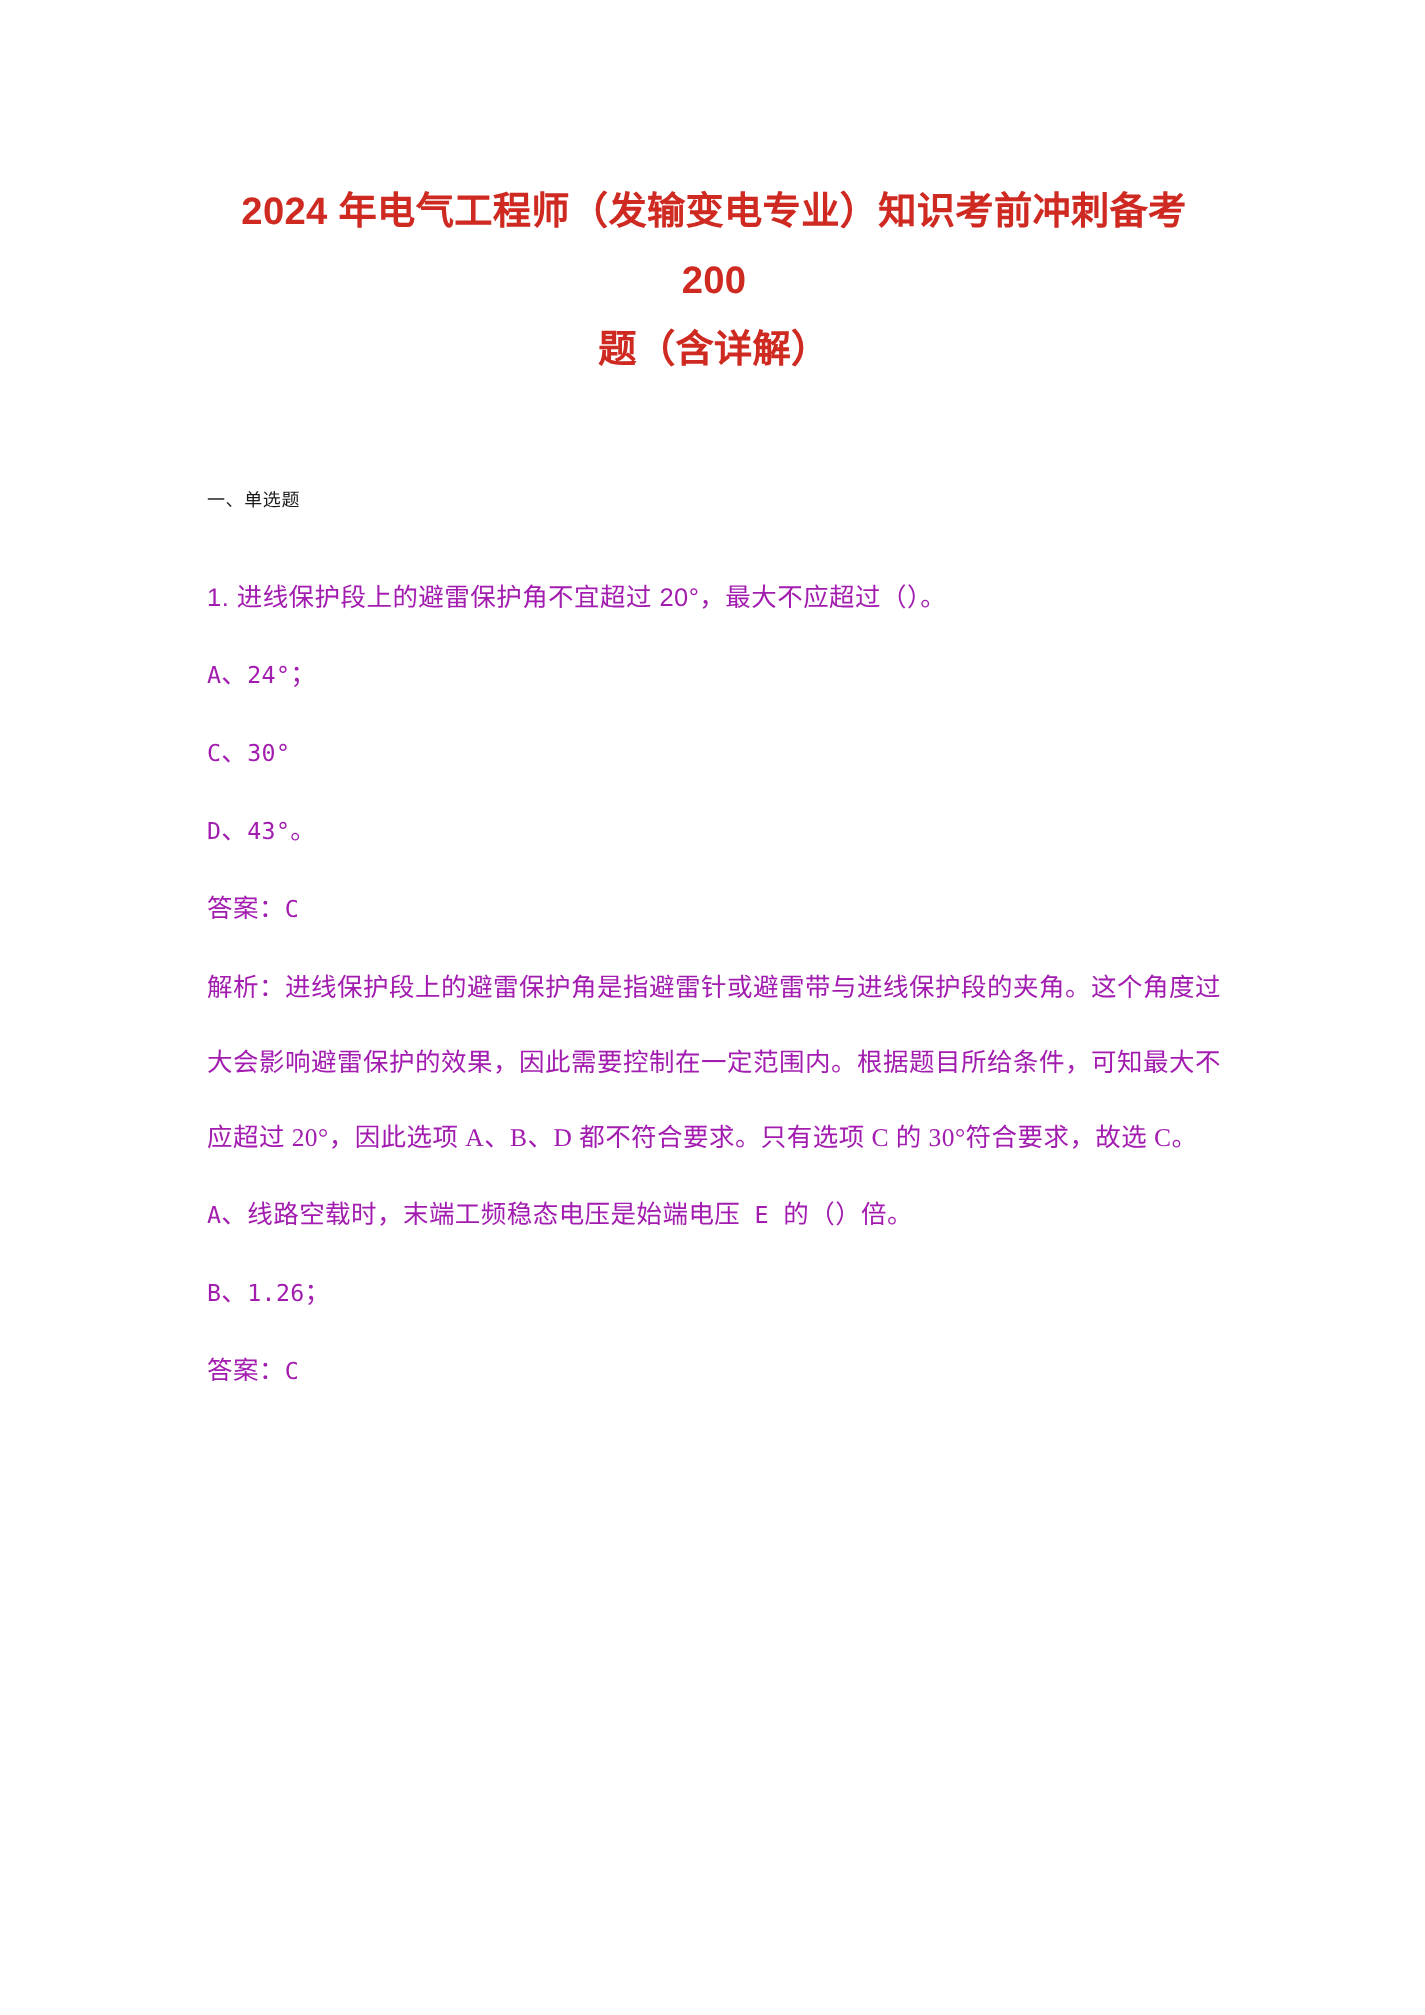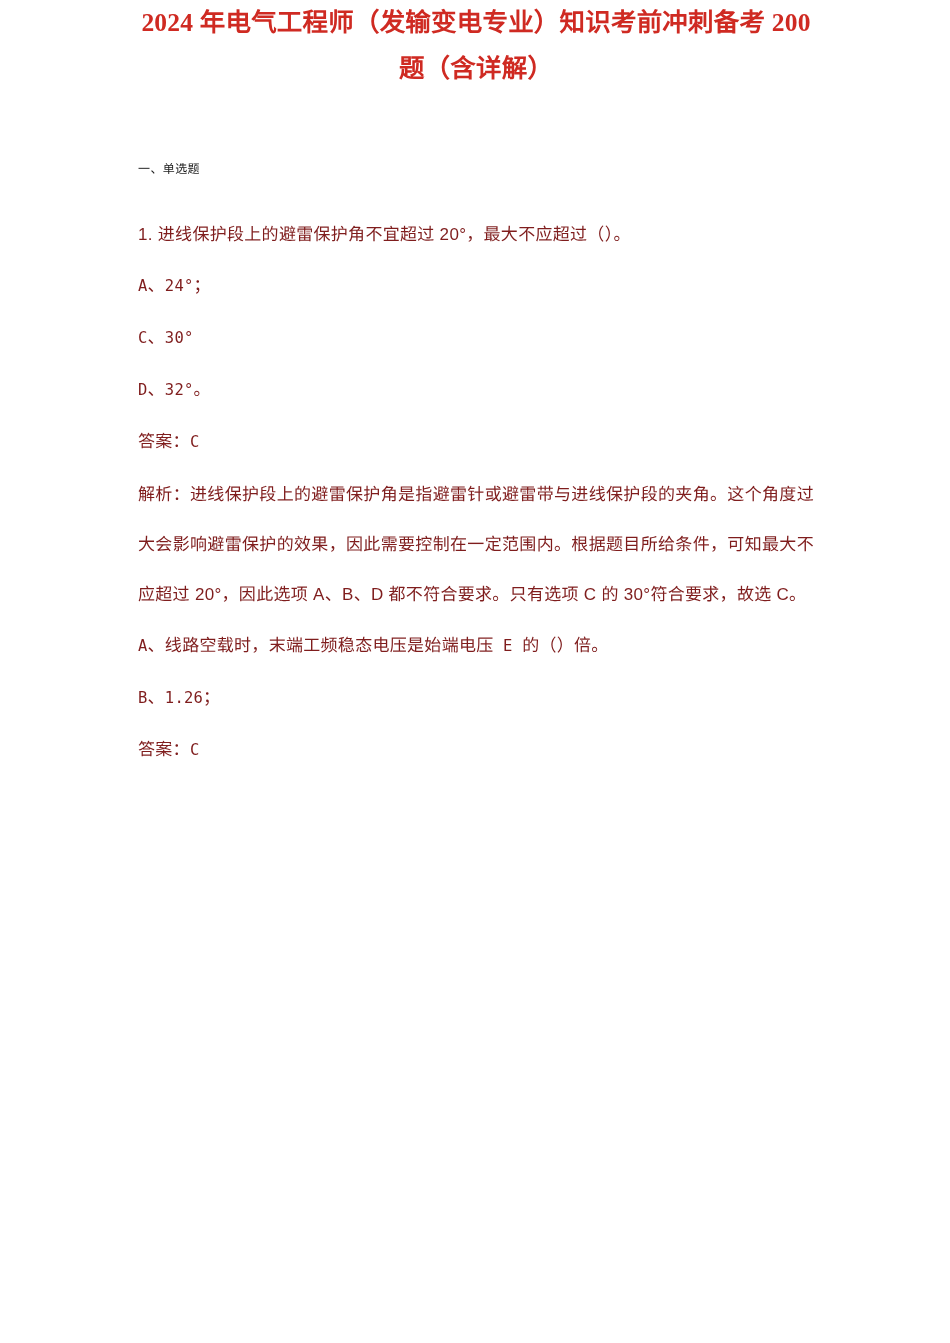--- a/index.html
+++ b/index.html
@@ -29,46 +29,47 @@
   .content {
     position: absolute;
     left: 138px;
     top: 0;
     width: 676px;
   }
 
   
   .doc-title {
     margin: 0;
+    padding-top: 118px;
     font-size: 25.5px;
     font-weight: 700;
     line-height: 46px;
     color: #cf2a22;
     text-align: center;
     letter-spacing: 0.2px;
-    font-family: Liberation Serif, serif;
+    font-family: Liberation Sans, sans-serif;
   }
 
   
   .section-heading {
     margin: 0;
     padding-top: 62px;
     font-size: 12px;
     font-weight: 400;
     line-height: 30px;
     color: #1a1a1a;
     letter-spacing: 0.4px;
   }
 
   .para {
     margin: 0;
     font-size: 17px;
     font-weight: 400;
     line-height: 50px;
-    color: #7f1d1d;
+    color: #a21caf;
     letter-spacing: 0.3px;
     text-align: justify;
     text-justify: inter-ideograph;
   }
 
   
   .para.q-stem-1 { padding-top: 26px; }
 
   
   .para.option {
@@ -87,20 +88,21 @@
     line-height: 51px;
   }
   .para.answer .mono {
     font-family: "DejaVu Sans Mono", "Liberation Mono", monospace;
     font-size: 15.5px;
   }
 
   .para.analysis {
     line-height: 50px;
     padding-top: 2px;
+    font-family: Liberation Serif, serif;
   }
 
   .para.q-stem-2 {
     padding-top: 2px;
   }
 
   .mono {
     font-family: "DejaVu Sans Mono", "Liberation Mono", monospace;
     font-size: 15.5px;
     letter-spacing: 0.1px;
@@ -116,21 +118,21 @@
       <span>2024 年电气工程师（发输变电专业）知识考前冲刺备考 200</span><br>
       <span>题（含详解）</span>
     </h1>
 
     <h2 class="section-heading">一、单选题</h2>
 
     <p class="para q-stem-1">1. 进线保护段上的避雷保护角不宜超过 20°，最大不应超过（）。</p>
 
     <p class="para option"><span>A</span><span class="cjk">、</span><span>24°</span><span class="cjk">；</span></p>
     <p class="para option"><span>C</span><span class="cjk">、</span><span>30°</span></p>
-    <p class="para option"><span>D</span><span class="cjk">、</span><span>32°</span><span class="cjk">。</span></p>
+    <p class="para option"><span>D</span><span class="cjk">、</span><span>43°</span><span class="cjk">。</span></p>
 
     <p class="para answer"><span>答案：</span><span class="mono">C</span></p>
 
     <p class="para analysis">解析：进线保护段上的避雷保护角是指避雷针或避雷带与进线保护段的夹角。这个角度过大会影响避雷保护的效果，因此需要控制在一定范围内。根据题目所给条件，可知最大不应超过 20°，因此选项 A、B、D 都不符合要求。只有选项 C 的 30°符合要求，故选 C。</p>
 
 
     <p class="para option"><span>A</span><span class="cjk">、线路空载时，末端工频稳态电压是始端电压</span><span> E </span><span class="cjk">的（）倍。</span></p>
     <p class="para option"><span>B</span><span class="cjk">、</span><span>1.26</span><span class="cjk">；</span></p>
 
     <p class="para answer"><span>答案：</span><span class="mono">C</span></p>

